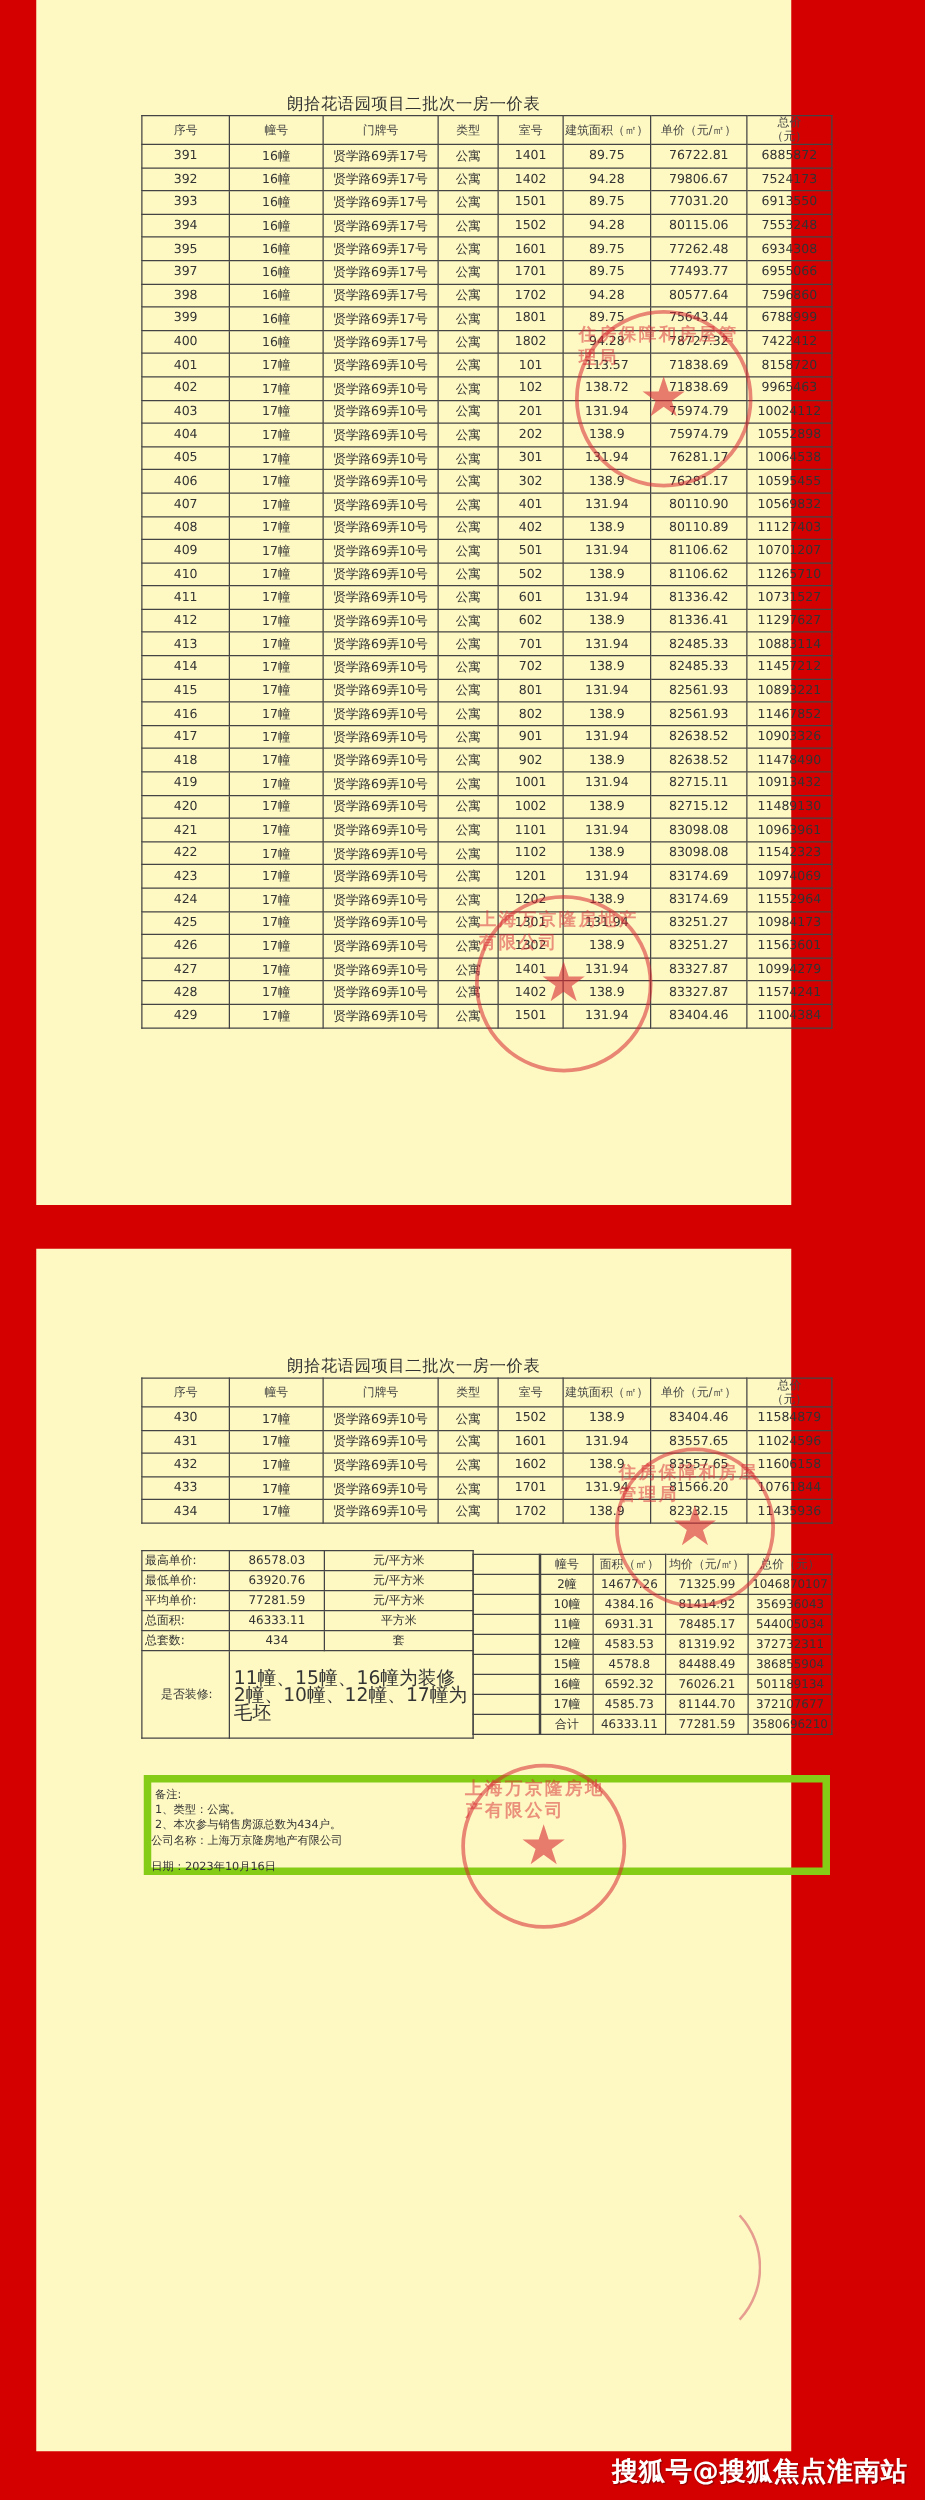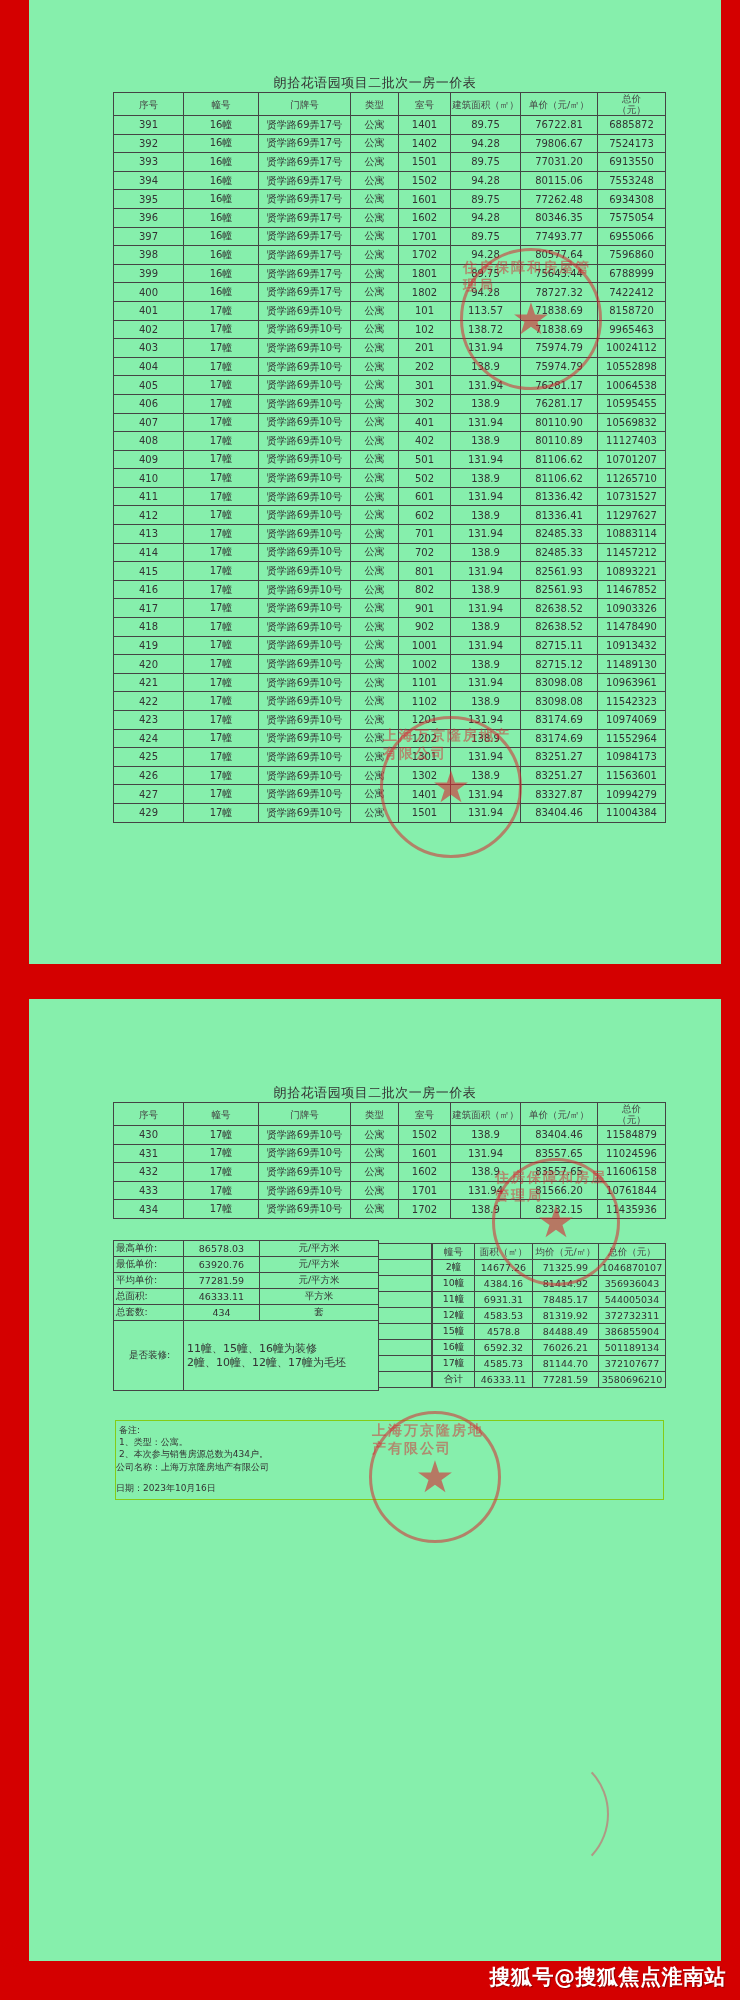--- a/index.html
+++ b/index.html
@@ -1,31 +1,31 @@
 <!DOCTYPE html>
 <html><head>
 <meta charset="utf-8">
 <style>
   * { box-sizing: border-box; margin: 0; padding: 0; }
   html, body { width: 740px; height: 2000px; background: #d40000; overflow: hidden; }
   body { position: relative; font-family: "DejaVu Sans", "Liberation Sans", sans-serif; color: #222; }
-  .page { position: absolute; left: 29px; width: 692px; background: #86efac; }
+  .page { position: absolute; left: 29px; width: 604px; background: #fef9c3; }
   #page1 { top: 0; height: 964px; }
   #page2 { top: 999px; height: 962px; }
   .doc-title { position: absolute; left: 0; width: 100%; text-align: center; font-size: 13px; color: #333; letter-spacing: 0.5px; }
   table { border-collapse: collapse; position: absolute; table-layout: fixed; }
   td, th { border: 1px solid #444; font-size: 10px; font-weight: normal; text-align: center; color: #333; padding: 0; overflow: hidden; white-space: nowrap; }
   th { font-size: 9.5px; color: #444; line-height: 11px; }
   .price-table tr.data td { height: 18.6px; }
   .price-table tr.hdr th { height: 20px; }
   .sum-left td { height: 16px; font-size: 9.5px; }
   .sum-left td.lbl { text-align: left; padding-left: 2px; }
-  .sum-left td.deco { text-align: left; padding-left: 3px; white-space: normal; line-height: 14px; font-size: 11px; }
+  .sum-left td.deco { text-align: left; padding-left: 3px; white-space: normal; line-height: 14px; font-size: 15px; }
   .sum-right td { height: 16px; font-size: 9.5px; }
-  .note-box { position: absolute; border: 1px solid #84cc16; font-size: 9px; color: #333; }
+  .note-box { position: absolute; border: 6px solid #84cc16; font-size: 9px; color: #333; }
   .note-box .line { position: absolute; left: 3px; }
   .note-box .center { position: absolute; left: 0; width: 100%; }
   .stamp { position: absolute; border-radius: 50%; border: 3px solid rgba(215, 40, 50, 0.55); pointer-events: none; }
   .stamp .star { position: absolute; left: 50%; top: 50%; transform: translate(-50%, -50%); color: rgba(215, 40, 50, 0.6); font-size: 44px; line-height: 1; }
   .stamp .ring-text { position: absolute; left: 0; top: 8px; width: 100%; color: rgba(215, 40, 50, 0.5); font-size: 14px; font-weight: bold; letter-spacing: 2px; }
   .arc { position: absolute; border-radius: 50%; border: 2px solid rgba(210, 80, 100, 0.55); border-left-color: transparent; border-top-color: transparent; border-bottom-color: transparent; pointer-events: none; }
   .watermark { position: absolute; right: 14px; top: 1963px; color: #fff; font-size: 21px; font-weight: bold; text-shadow: 1px 1px 1px rgba(0,0,0,0.35); letter-spacing: 0.5px; }
 </style>
 </head>
 <body>
@@ -101,30 +101,20 @@
           <td>395</td>
           <td>16幢</td>
           <td>贤学路69弄17号</td>
           <td>公寓</td>
           <td>1601</td>
           <td>89.75</td>
           <td>77262.48</td>
           <td>6934308</td>
         </tr>
         <tr class="data">
-          <td>396</td>
-          <td>16幢</td>
-          <td>贤学路69弄17号</td>
-          <td>公寓</td>
-          <td>1602</td>
-          <td>94.28</td>
-          <td>80346.35</td>
-          <td>7575054</td>
-        </tr>
-        <tr class="data">
           <td>397</td>
           <td>16幢</td>
           <td>贤学路69弄17号</td>
           <td>公寓</td>
           <td>1701</td>
           <td>89.75</td>
           <td>77493.77</td>
           <td>6955066</td>
         </tr>
         <tr class="data">
@@ -419,20 +409,30 @@
         </tr>
         <tr class="data">
           <td>427</td>
           <td>17幢</td>
           <td>贤学路69弄10号</td>
           <td>公寓</td>
           <td>1401</td>
           <td>131.94</td>
           <td>83327.87</td>
           <td>10994279</td>
+        </tr>
+        <tr class="data">
+          <td>428</td>
+          <td>17幢</td>
+          <td>贤学路69弄10号</td>
+          <td>公寓</td>
+          <td>1402</td>
+          <td>138.9</td>
+          <td>83327.87</td>
+          <td>11574241</td>
         </tr>
         <tr class="data">
           <td>429</td>
           <td>17幢</td>
           <td>贤学路69弄10号</td>
           <td>公寓</td>
           <td>1501</td>
           <td>131.94</td>
           <td>83404.46</td>
           <td>11004384</td>

